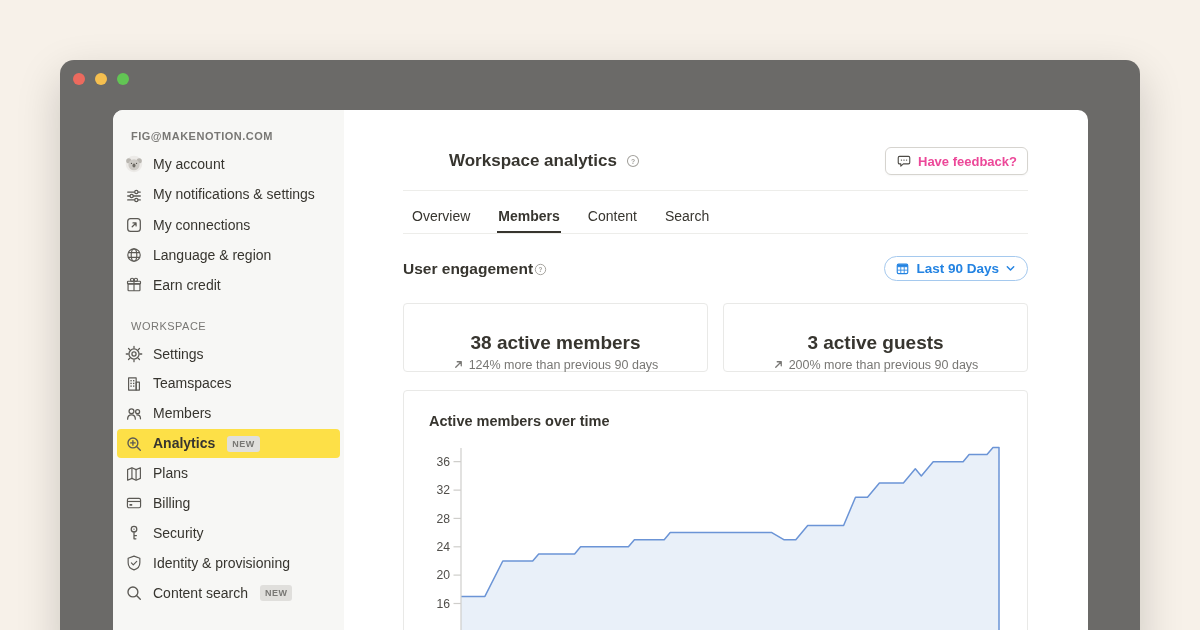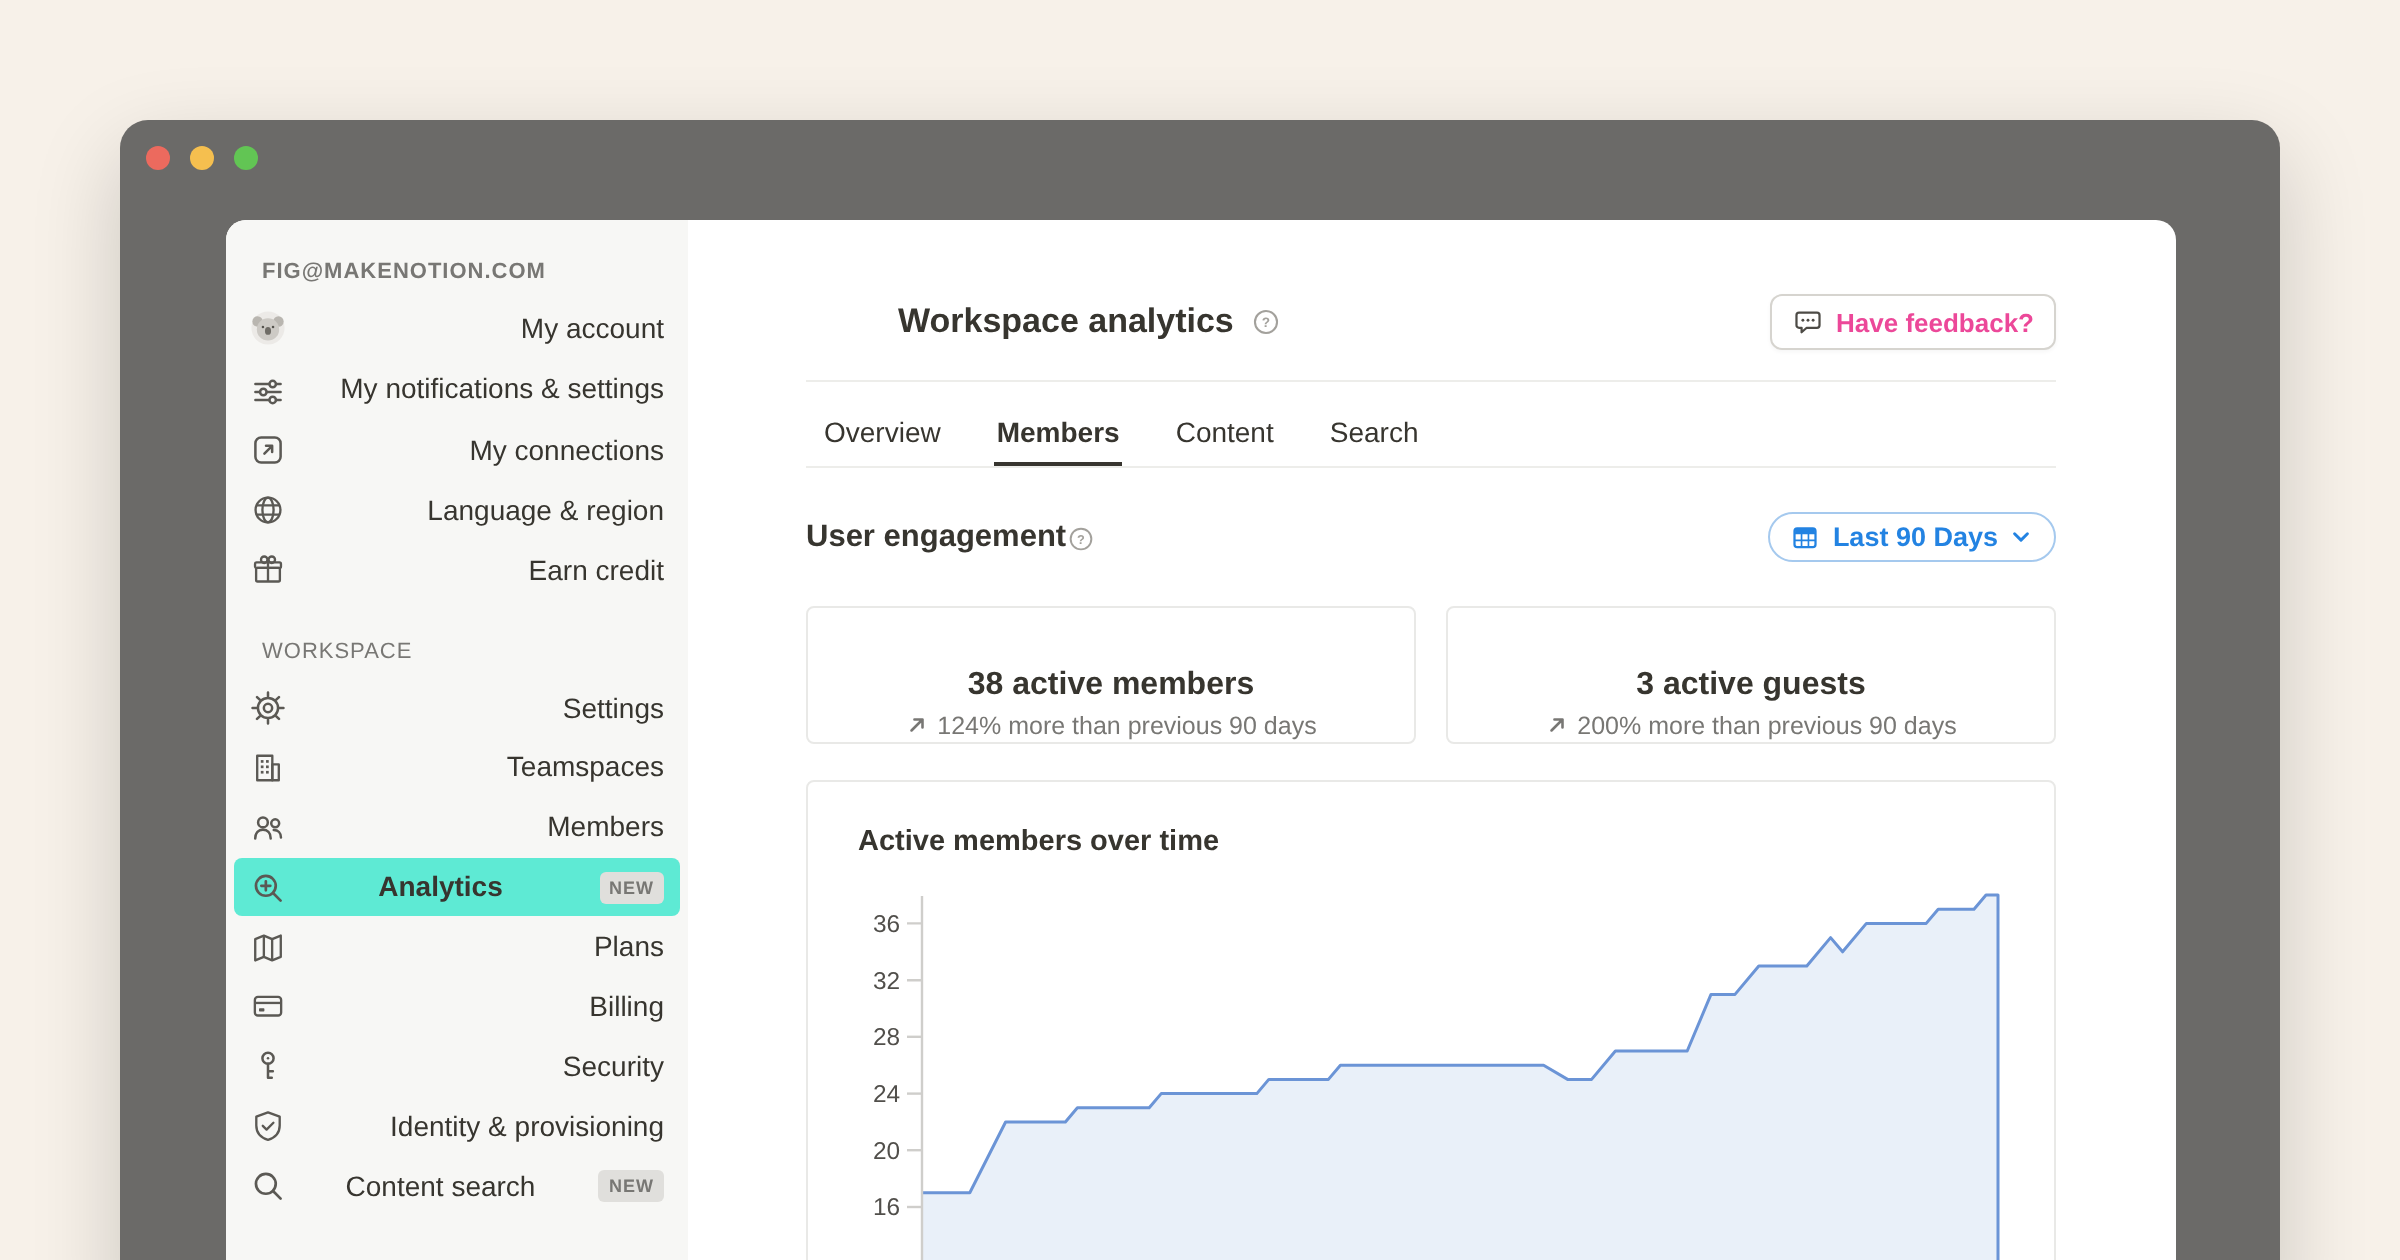--- a/index.html
+++ b/index.html
@@ -12,24 +12,24 @@
   .dot { width:12px; height:12px; border-radius:50%; }
 
   .modal { position:absolute; left:53px; top:50px; width:975px; height:560px;
            background:#ffffff; border-radius:10px; display:flex; overflow:hidden; }
 
   
   .sidebar { width:231px; flex:0 0 231px; background:#f7f7f5; padding:16px 4px 0 4px; }
   .sb-email { font-size:11px; font-weight:700; letter-spacing:.5px; color:#787774;
               margin:4px 0 8px 14px; }
   .sb-item { display:flex; align-items:center; gap:10px; padding:5px 8px; margin:1px 0;
-             border-radius:4px; font-size:14px; line-height:1.35; color:#37352f; cursor:pointer;justify-content:space-between; }
+             border-radius:4px; font-size:14px; line-height:1.35; color:#37352f; cursor:pointer; }
   .sb-item.two-line { align-items:flex-start; }
   .sb-item.two-line .sb-ic { margin-top:2px; }
-  .sb-item.selected { background:#5eead4; font-weight:700; }
+  .sb-item.selected { background:#fde047; font-weight:700; }
   .sb-ic { width:18px; height:18px; flex:0 0 18px; color:#5b5954; display:flex; align-items:center; justify-content:center; }
   .sb-heading { font-size:11px; font-weight:400; letter-spacing:.5px; color:#787774;
                 margin:20px 0 8px 14px; }
   .badge { font-size:9px; font-weight:700; letter-spacing:.5px; color:#787774;
            background:#e0dfdc; border-radius:3px; padding:2px 5px; margin-left:2px; }
 
   
   .main { flex:1; padding:37px 60px 0 59px; position:relative; }
   .hdr-row { display:flex; align-items:center; justify-content:space-between; height:28px;margin-left:46px; }
   .hdr-left { display:flex; align-items:center; gap:8px; }
@@ -48,21 +48,21 @@
 
   .section-row { display:flex; align-items:center; justify-content:space-between; margin-top:21px; height:27px; }
   .section-left { display:flex; align-items:flex-end; gap:0; }
   .section-title { font-size:15.5px; font-weight:700; }
   .range-pill { display:flex; align-items:center; gap:6px; color:#2383e2; font-size:13.5px; font-weight:600;
                 border:1px solid #a5c9ee; border-radius:999px; padding:4px 11px 4px 10px; background:#fff; cursor:pointer; }
 
   .stats-row { display:flex; gap:15px; margin-top:21px; }
   .stat-card { flex:1; height:69px; border:1px solid #e9e9e7; border-radius:4px; background:#fff;
                display:flex; flex-direction:column; align-items:center; justify-content:center; gap:4px; }
-  .stat-value { font-size:16px; font-weight:700;margin-top:28px; }
+  .stat-value { font-size:19px; font-weight:700;margin-top:28px; }
   .stat-delta { font-size:12.5px; color:#787774; display:flex; align-items:center; gap:5px; }
 
   .chart-card { margin-top:18px; height:272px; border:1px solid #e9e9e7; border-radius:4px;
                 background:#fff; position:relative; overflow:hidden; }
   .chart-title { font-size:14.5px; font-weight:700; margin:22px 0 0 25px; }
   .chart-svg { position:absolute; left:1px; top:49px; }
   .chart-svg text { font-family:"Liberation Sans", sans-serif; }
 </style>
 </head>
 <body>

